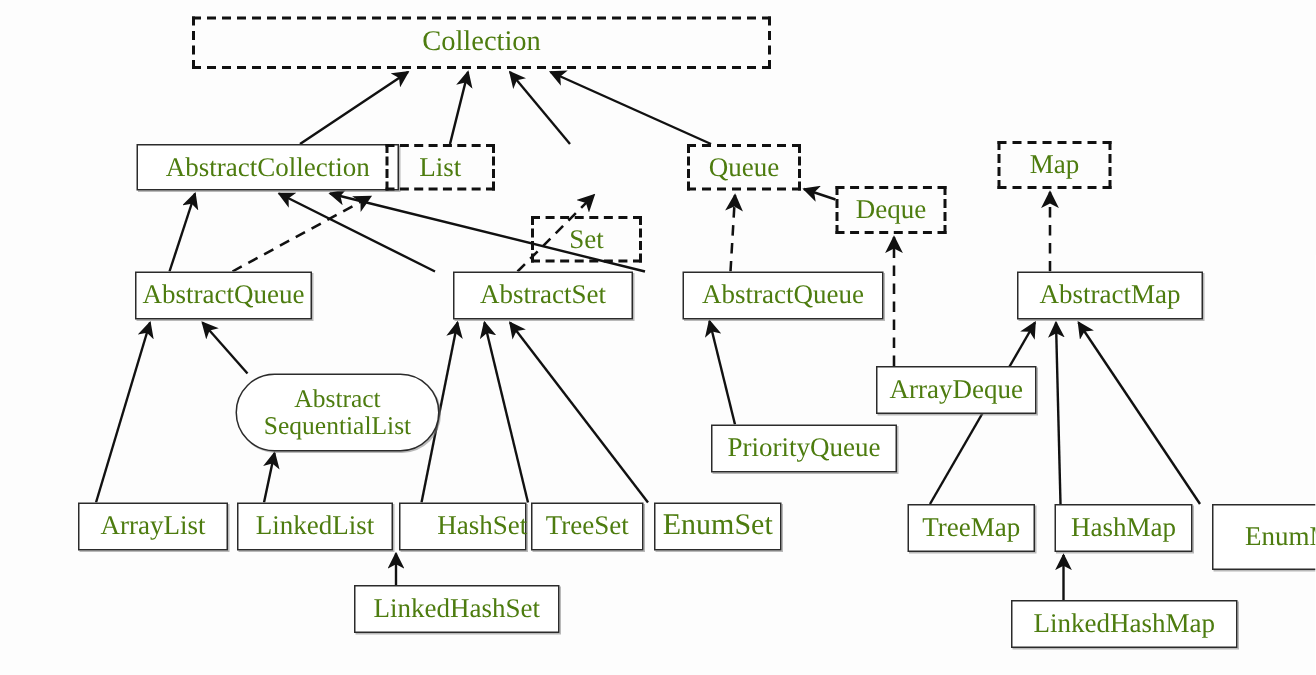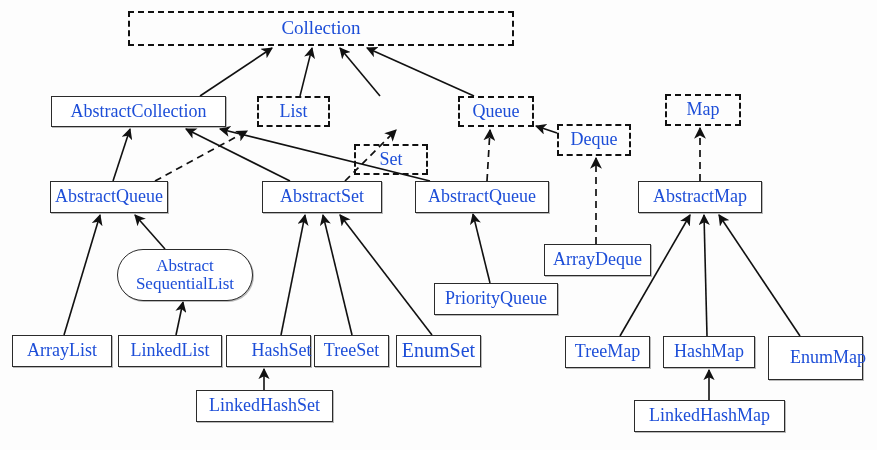--- a/index.html
+++ b/index.html
@@ -23,29 +23,30 @@
     height: 450px;
     pointer-events: none;
   }
   .node {
     position: absolute;
     box-sizing: border-box;
     display: flex;
     align-items: center;
     justify-content: center;
     text-align: center;
-    color: #1d4ed8;
+    color: #4d7c0f;
     background: #ffffff;
     line-height: 1.08;
     white-space: pre-line;
     z-index: 2;
   }
   .node.cls {
     border: 1.4px solid #2b2b2b;
     box-shadow: 1px 1px 0 rgba(130,130,130,0.55);
+    margin-left: 40px;
   }
   .node.iface {
     border: 2.6px dashed #111111;
     background: transparent;
     box-shadow: none;
   }
   .node-label {
     display: block;
     padding: 0 3px;
   }

